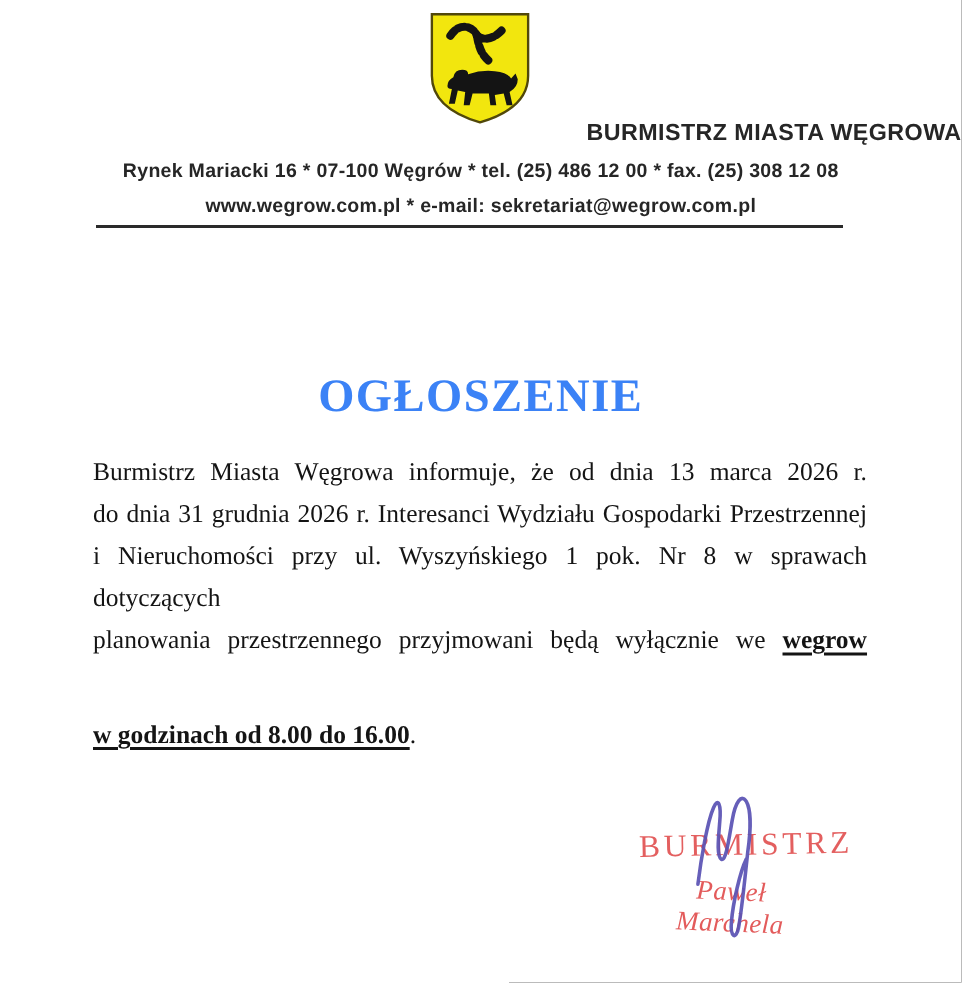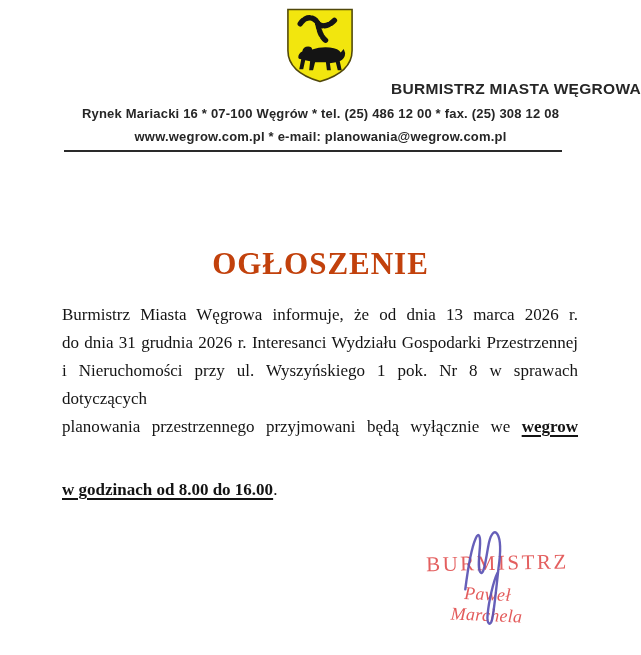--- a/index.html
+++ b/index.html
@@ -36,21 +36,21 @@
   
   .date-line{
     position:absolute;top:194px;left:0;right:80px;
     text-align:right;font-size:17px;color:#141414;
   }
   
   .title{
     position:absolute;top:246px;left:0;width:641px;
     text-align:center;
     font-size:31px;font-weight:bold;letter-spacing:1px;
-    color:#c2410c;
+    color:#3b82f6;
   }
   
   .body-block{
     position:absolute;left:62px;top:301px;width:516px;
     font-size:17px;line-height:28px;color:#141414;
   }
   .jline{text-align:justify;text-align-last:justify;}
   .lline{text-align:left;margin-top:35px;}
   .emph{
     font-weight:bold;
@@ -85,21 +85,21 @@
     <g fill="none" stroke-linecap="round" stroke-width="5.5" stroke-dasharray="4.5 2.6">
       <path d="M15,17 C21,8 30,10 33,17" stroke="#141414"></path>
       <path d="M33,17 C38,21 45,19 51,12" stroke="#141414"></path>
       <path d="M33,17 C34,24 36,30 41,34" stroke="#141414"></path>
     </g>
     <path d="M13,51 Q13,47 17,45 Q18,40 23,40 Q27,40 27,43 Q36,40 45,41 Q54,42 56,46 L59,42.5 L60.5,46.5 Q60.5,52 55,55 L57,64 L53,64 L51,56 L45,57 L46,64 L42,64 L41,56 L30,56 L28,64 L24,64 L25,55 L20,54 L18,63 L14,63 L16,53 Q13,53 13,51 Z" fill="#141414"></path>
   </svg>
 
   <div class="org-name">BURMISTRZ MIASTA WĘGROWA</div>
   <div class="addr addr1">Rynek Mariacki 16 * 07-100 Węgrów * tel. (25) 486 12 00 * fax. (25) 308 12 08</div>
-  <div class="addr addr2">www.wegrow.com.pl * e-mail: planowania@wegrow.com.pl</div>
+  <div class="addr addr2">www.wegrow.com.pl * e-mail: sekretariat@wegrow.com.pl</div>
   <div class="rule"></div>
 
 
   <div class="title">OGŁOSZENIE</div>
 
   <div class="body-block">
     <div class="jline">Burmistrz Miasta Węgrowa informuje, że od dnia 13 marca 2026 r.</div>
     <div class="jline">do dnia 31 grudnia 2026 r. Interesanci Wydziału Gospodarki Przestrzennej</div>
     <div class="jline">i Nieruchomości przy ul. Wyszyńskiego 1 pok. Nr 8 w sprawach dotyczących</div>
     <div class="jline"><span>planowania przestrzennego przyjmowani będą wyłącznie we</span> <span class="emph">wegrow</span></div>

